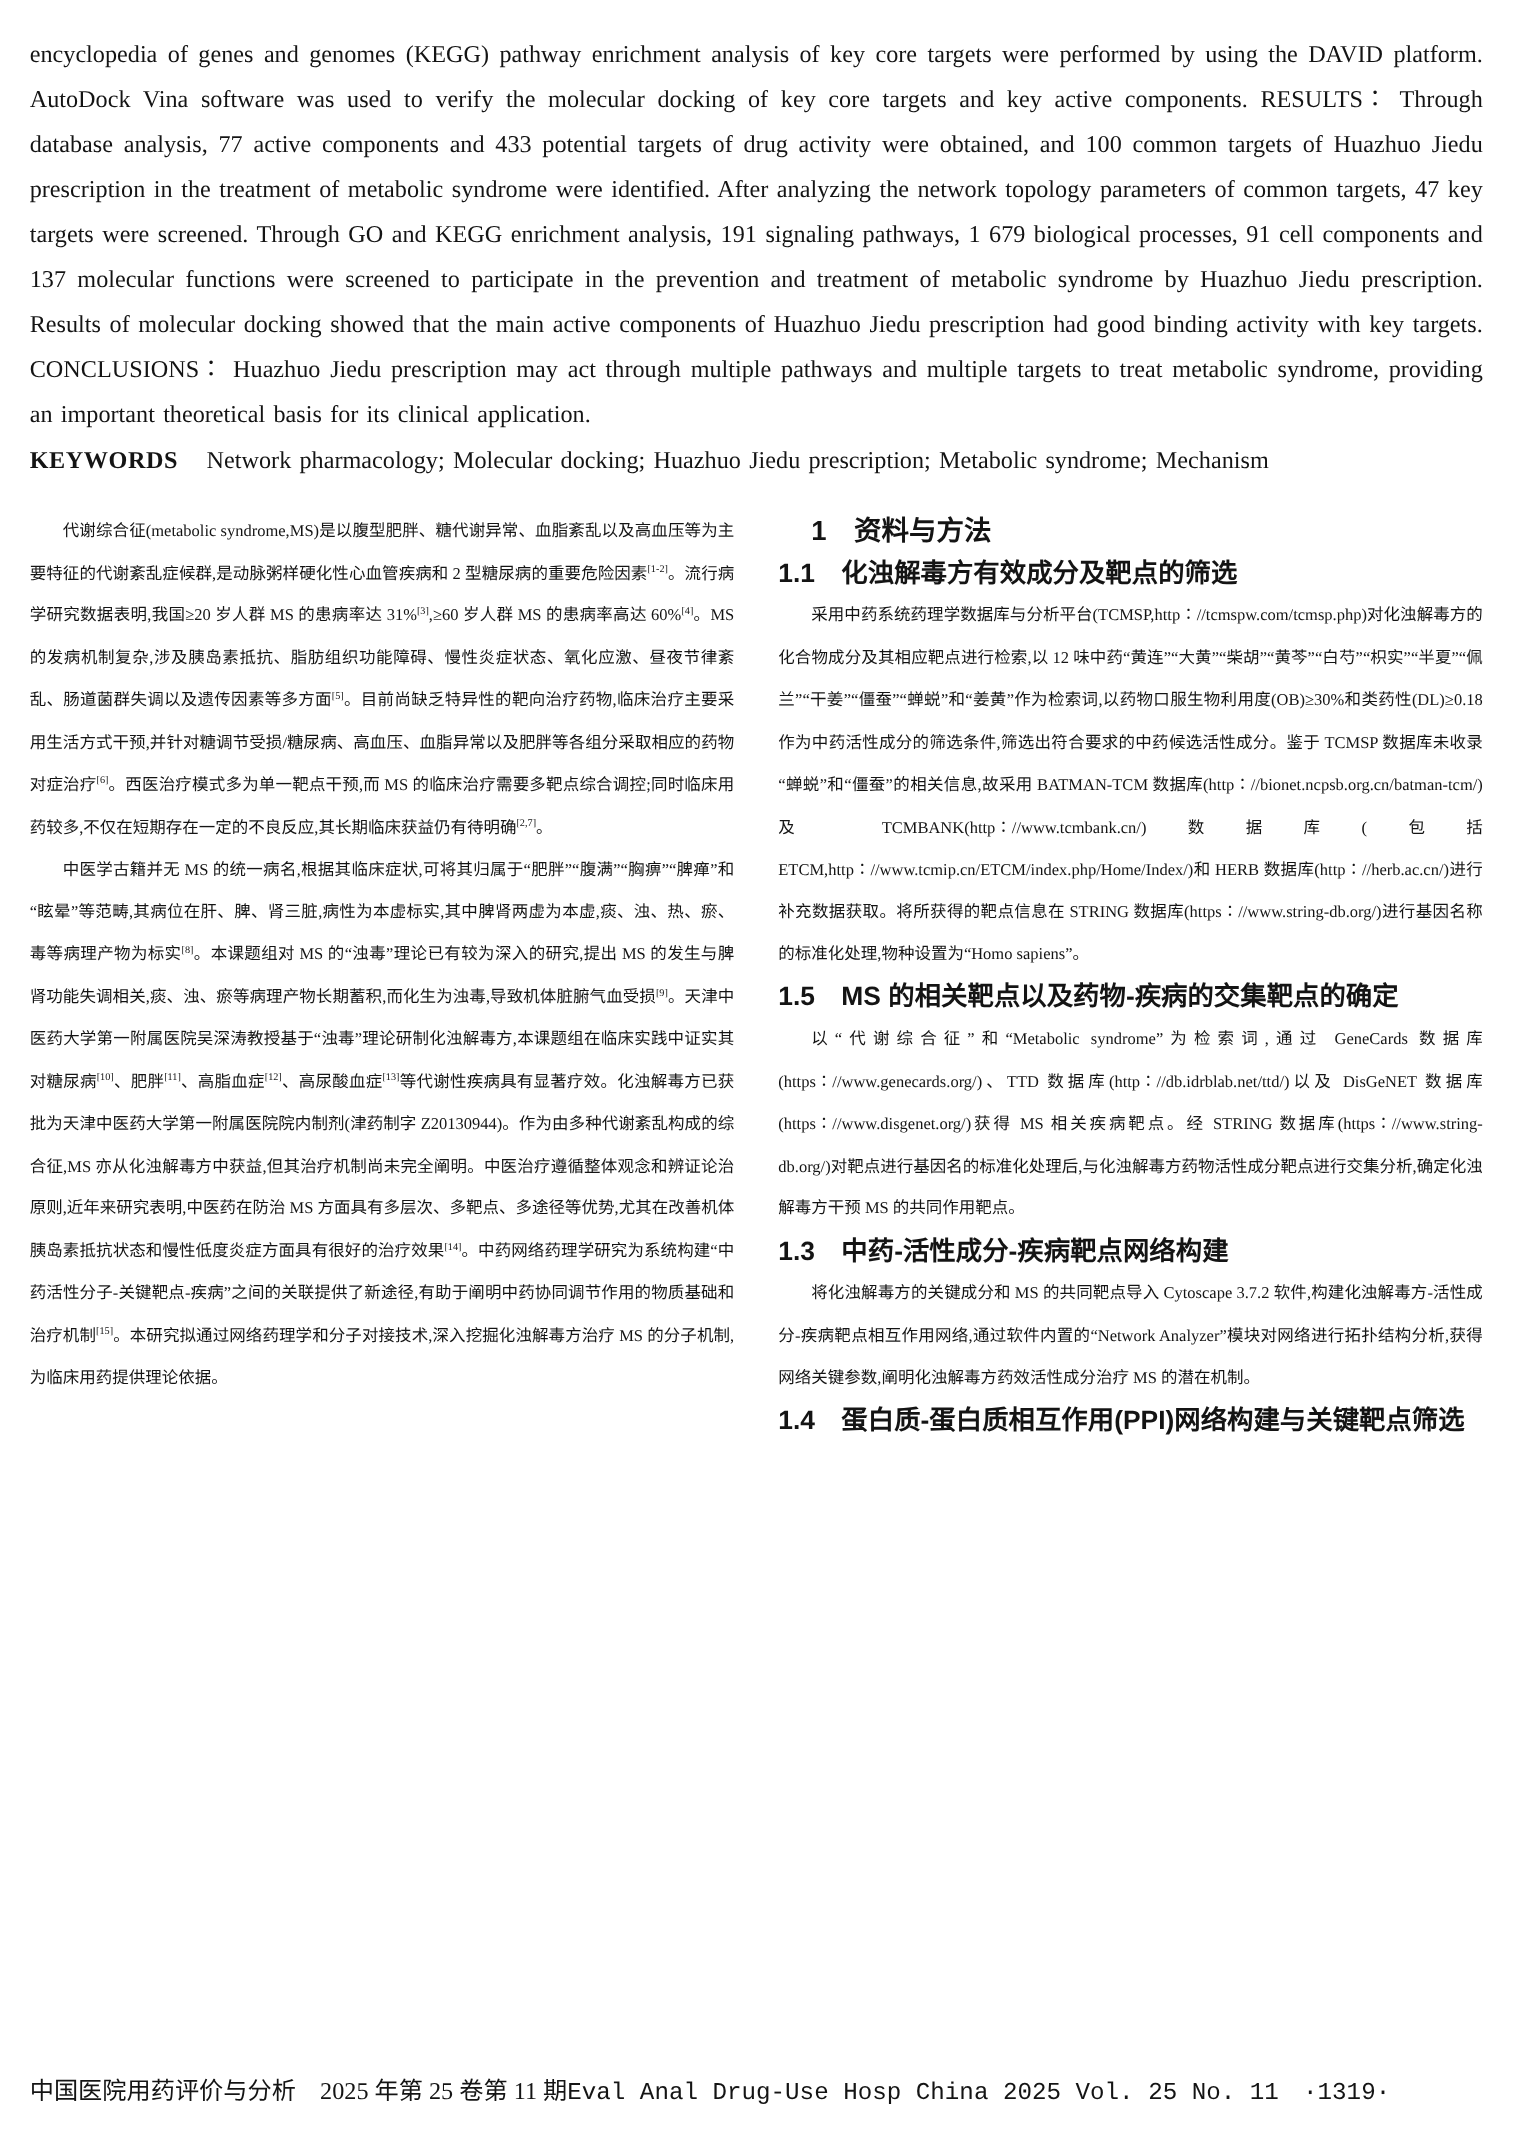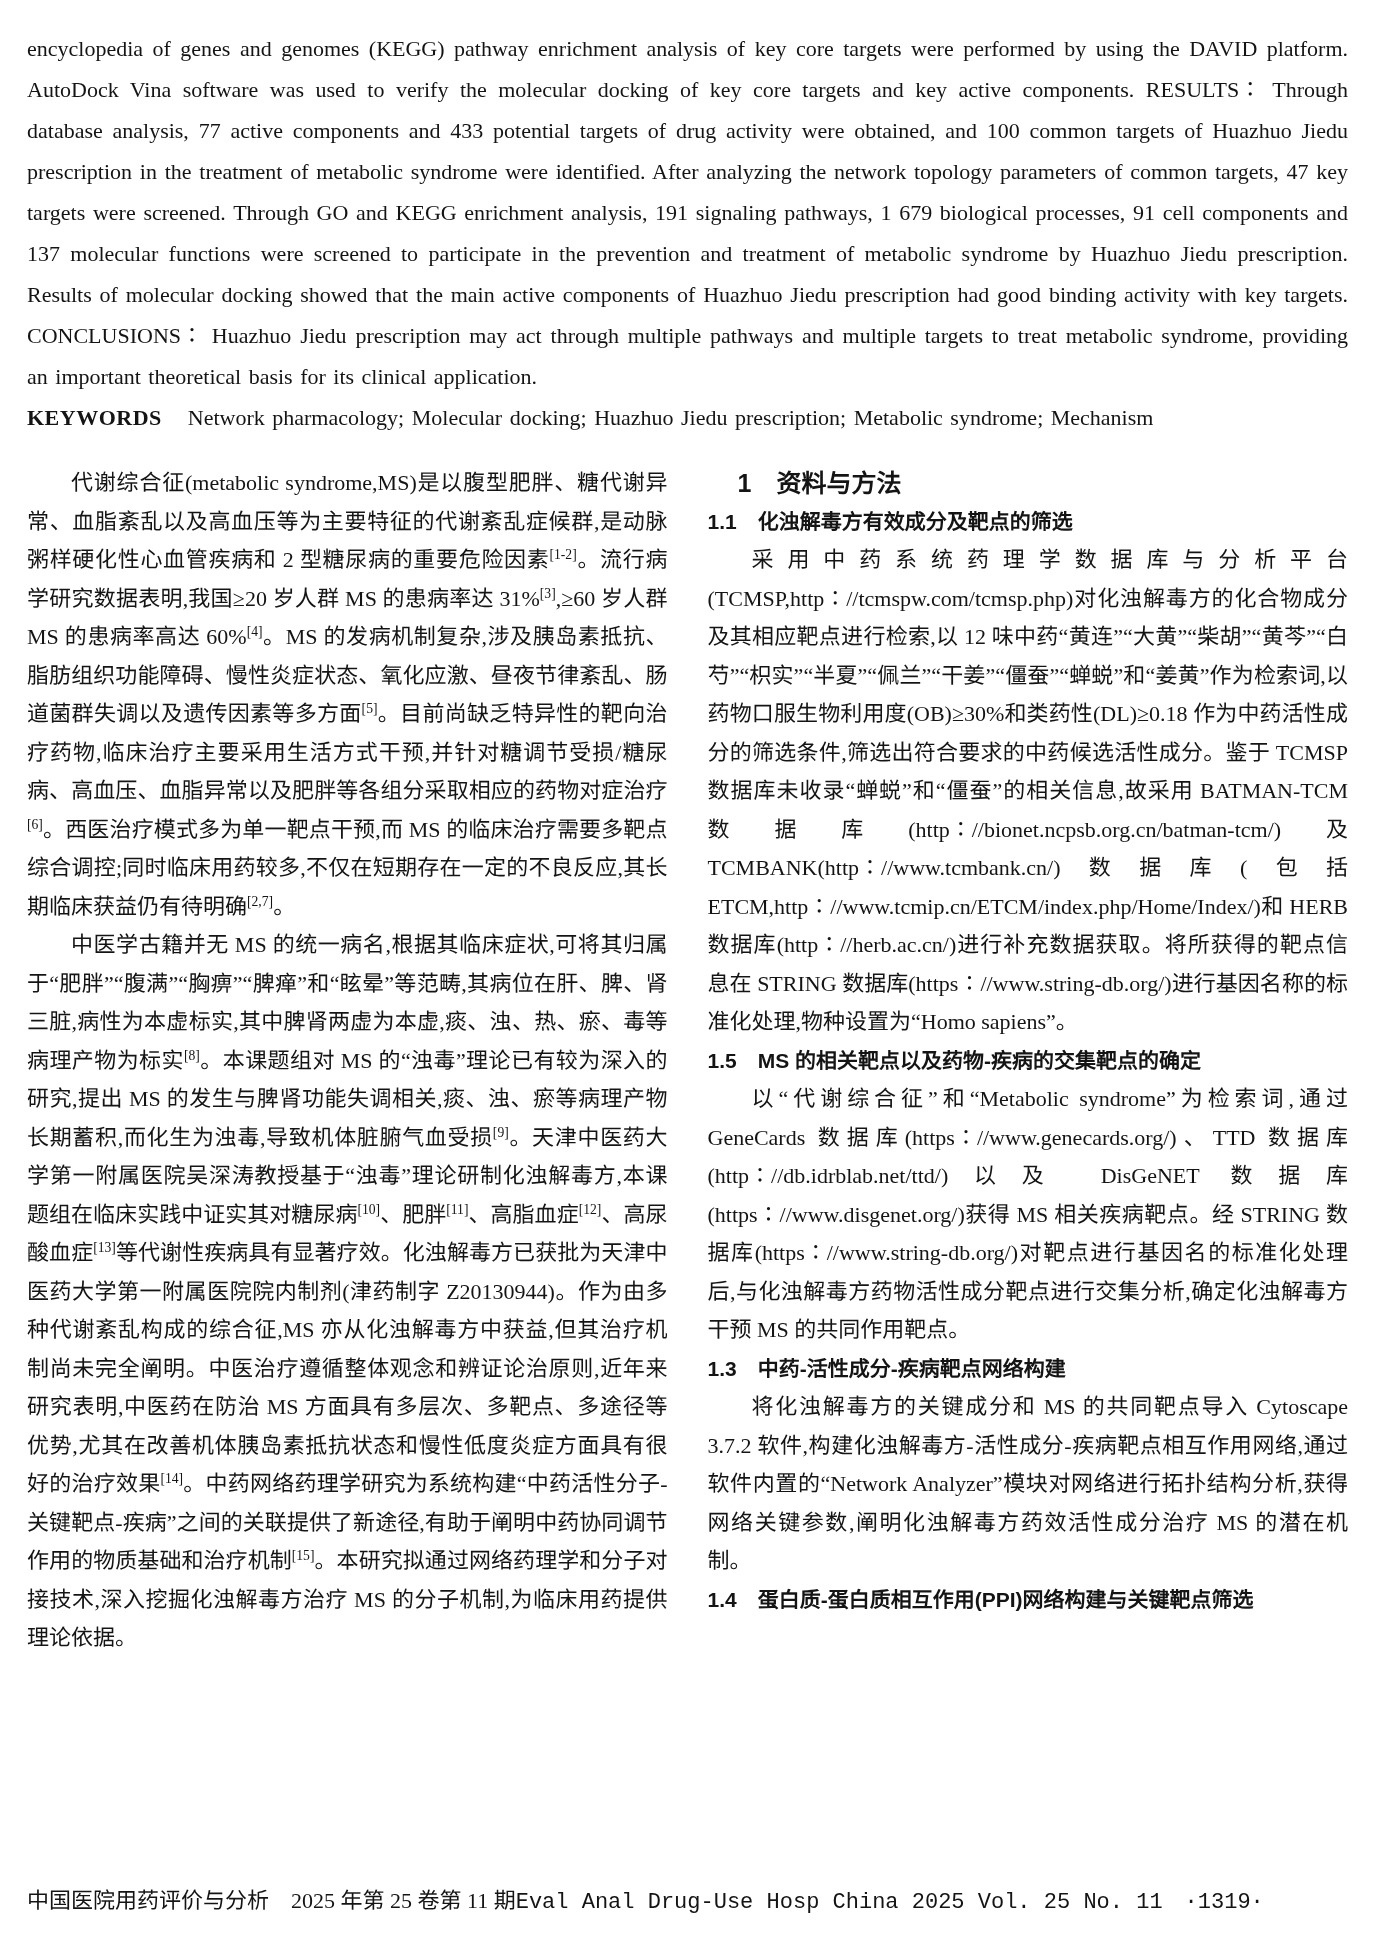--- a/index.html
+++ b/index.html
@@ -44,35 +44,35 @@
     display: flex;
     gap: 40px;
     margin-top: 26px;
   }
   .col {
     flex: 1 1 0;
     min-width: 0;
   }
   .col p.body-par {
     margin: 0;
-    font-size: 22px;
+    font-size: 15px;
     line-height: 38.5px;
     text-align: justify;
     text-indent: 2em;
   }
   .col sup {
     font-size: 0.62em;
     line-height: 0;
     vertical-align: super;
   }
   .sec-h1, .sec-h2 {
     margin: 0;
     font-family: "Liberation Sans", "DejaVu Sans", sans-serif;
     font-weight: bold;
-    font-size: 21px;
+    font-size: 24px;
     line-height: 38.5px;
     text-align: left;
     text-indent: 0;
   }
   .sec-h1 { font-size: 25px; margin-left: 30px; }
   
   .footer {
     position: absolute;
     left: 27px;
     right: 27px;

